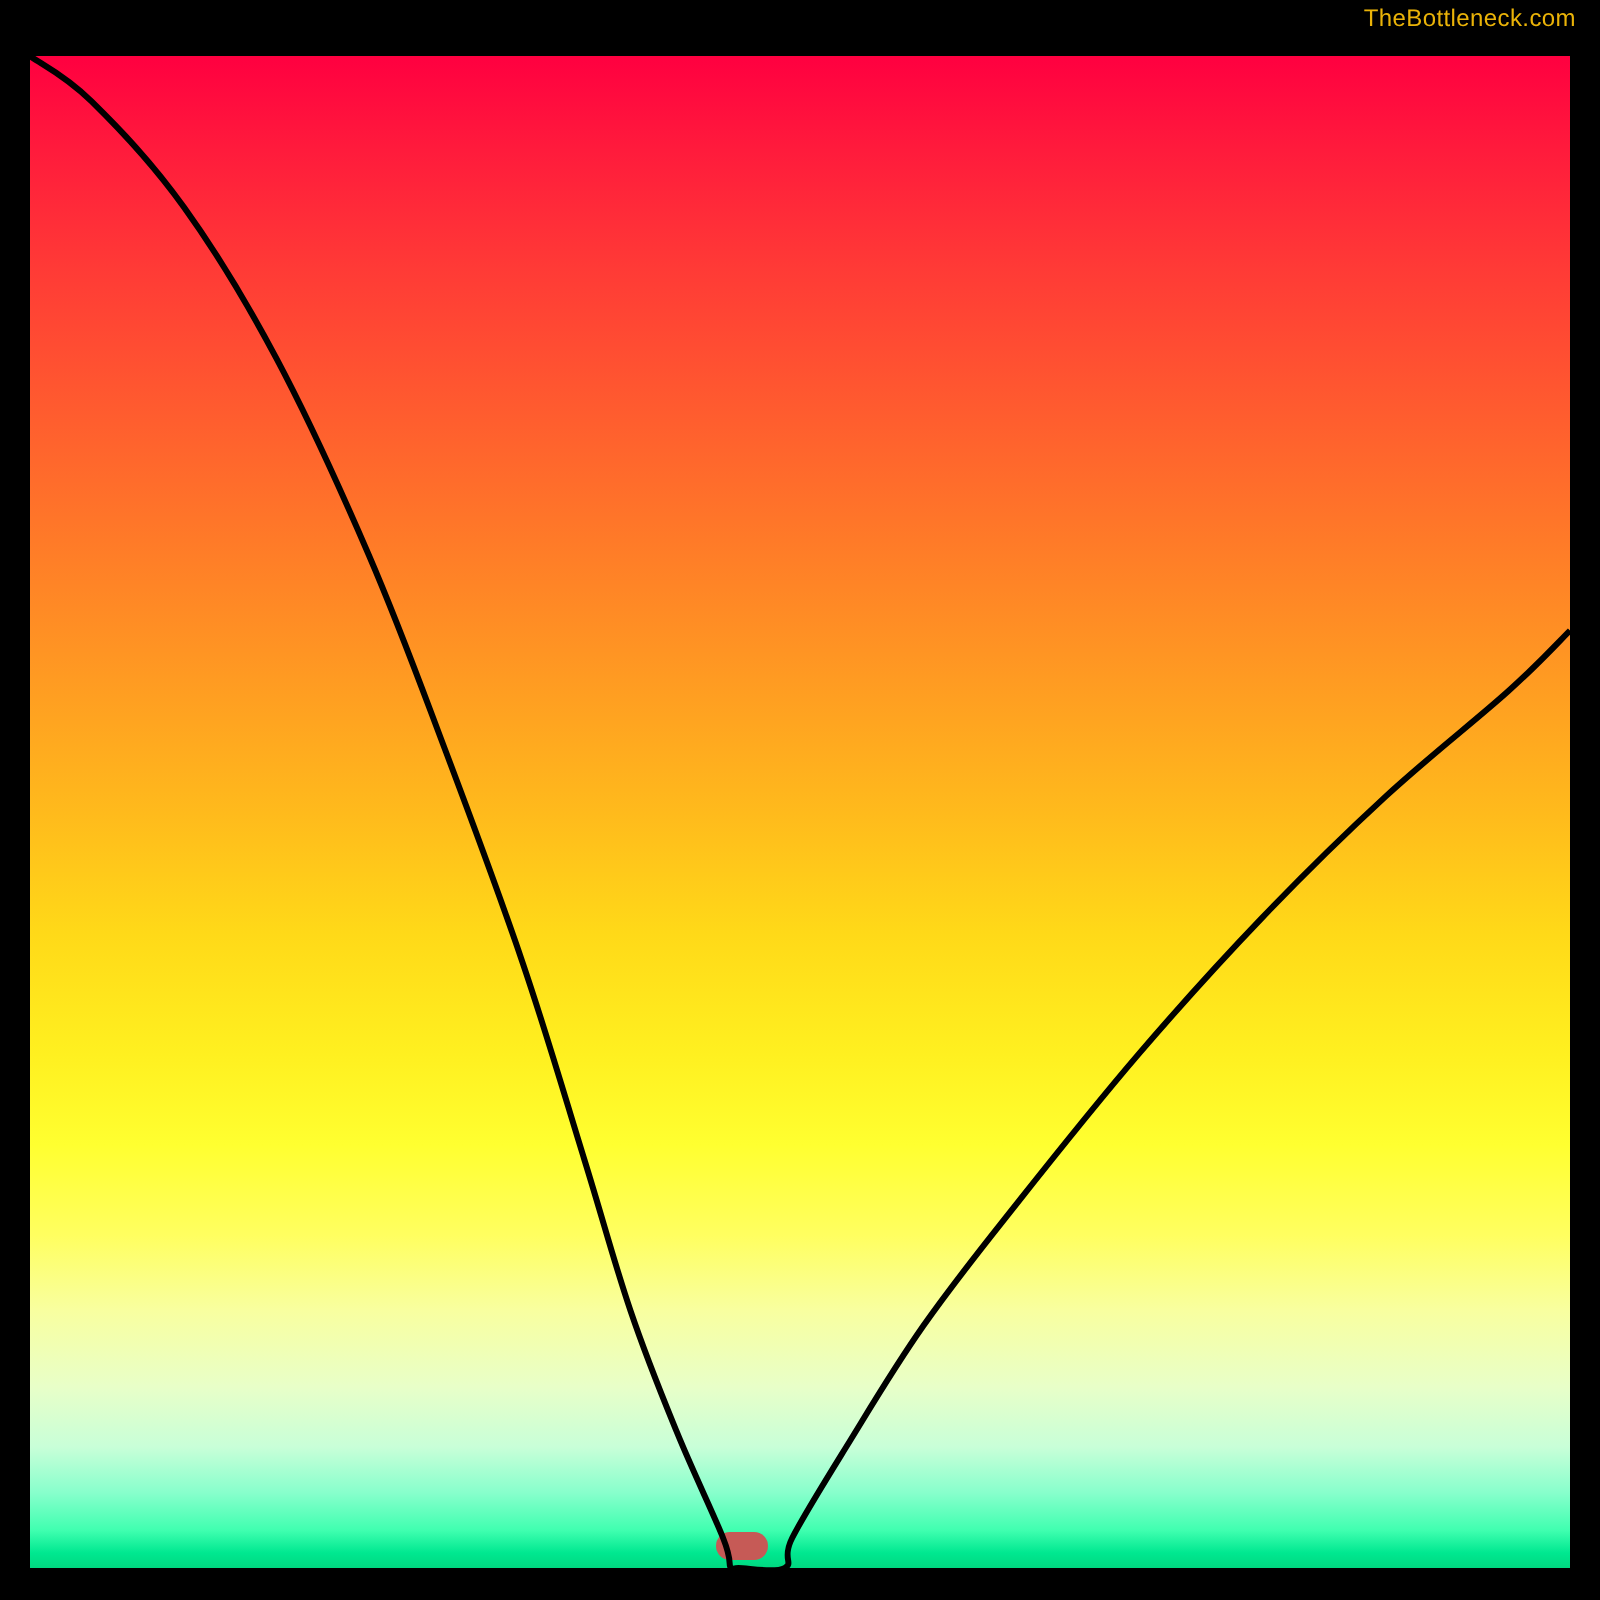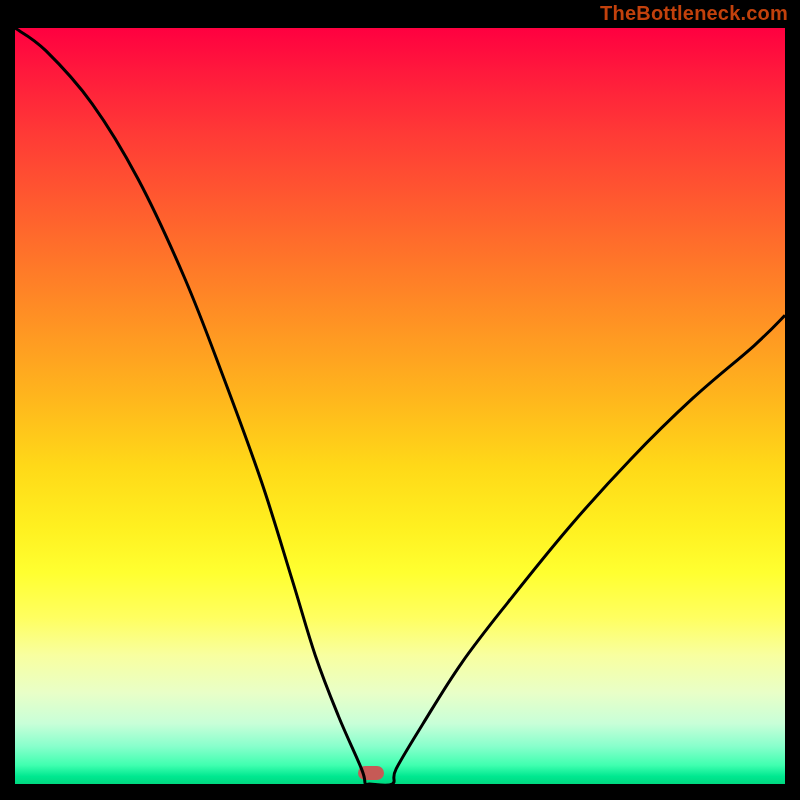--- a/index.html
+++ b/index.html
@@ -14,23 +14,23 @@
   .frame {
     position: relative;
     width: 800px;
     height: 800px;
     background: #000;
   }
   .watermark {
     position: absolute;
     top: 2px;
     right: 12px;
-    color: #c2410c;
-    font-size: 20px;
-    font-weight: 700;
+    color: #eab308;
+    font-size: 12px;
+    font-weight: 400;
     letter-spacing: 0.2px;
     z-index: 30;
   }
   .plot {
     position: absolute;
     left: 15px;
     top: 28px;
     width: 770px;
     height: 756px;
   }

